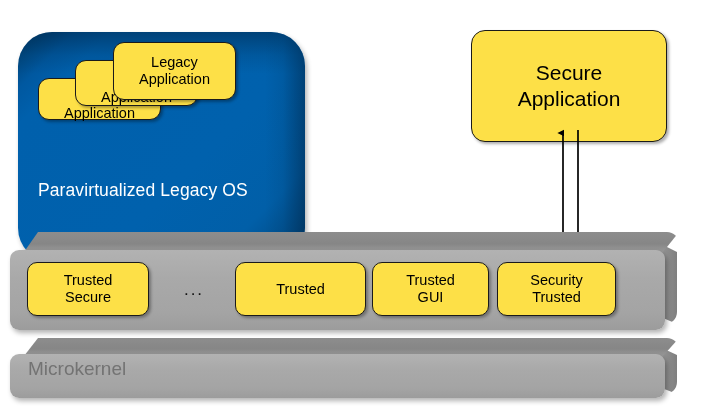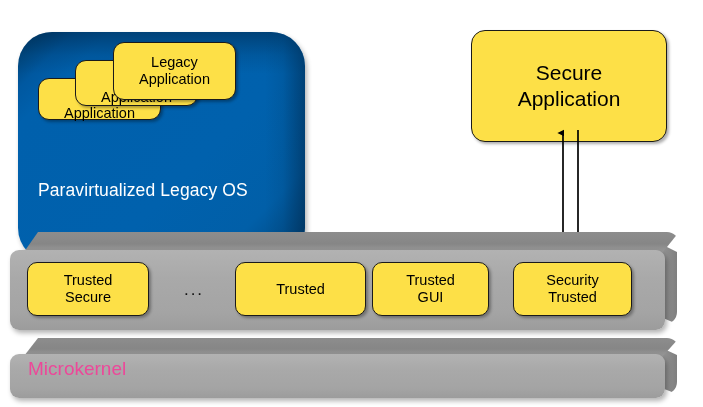--- a/index.html
+++ b/index.html
@@ -153,30 +153,30 @@
   #slab-kernel .slab-right {
     left: 639px; top: 4px; width: 28px; height: 52px;
     border-radius: 0 12px 12px 0;
     clip-path: polygon(0 0, 100% 13px, 100% 100%, 0 calc(100% - 11px));
   }
   .kernel-label {
     position: absolute;
     left: 28px;
     top: 358px;
     font-size: 19px;
-    color: #ec4899;
+    color: #737373;
     white-space: nowrap;
   }
 
   
   .svc { height: 54px; top: 262px; font-size: 14.5px; border-radius: 10px; }
   #svc-loader      { left: 27px;  width: 122px; }
   #svc-nameserver  { left: 235px; width: 131px; }
   #svc-gui         { left: 372px; width: 117px; }
-  #svc-policy      { left: 497px; width: 119px; margin-left: 16px; }
+  #svc-policy      { left: 497px; width: 119px; }
 
   .ellipsis {
     position: absolute;
     left: 174px;
     top: 281px;
     width: 40px;
     text-align: center;
     font-size: 17px;
     color: #111111;
     letter-spacing: 2px;

